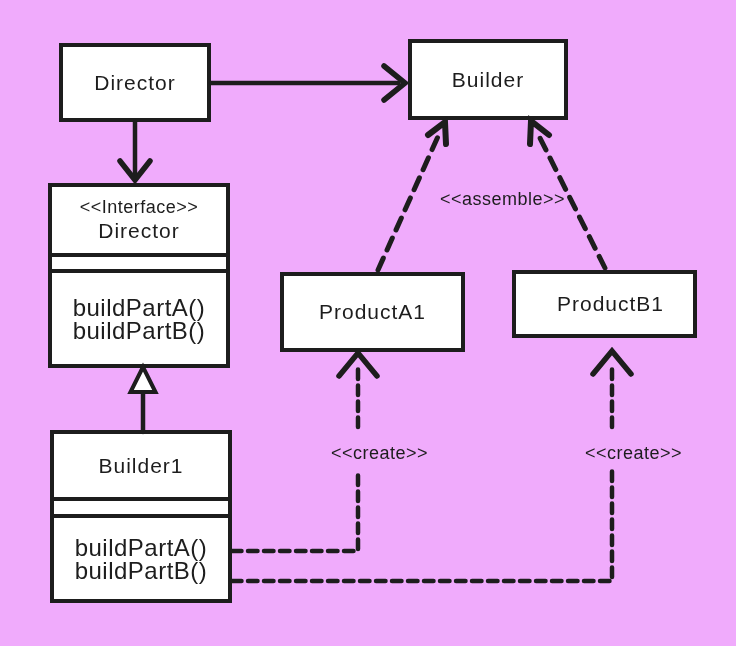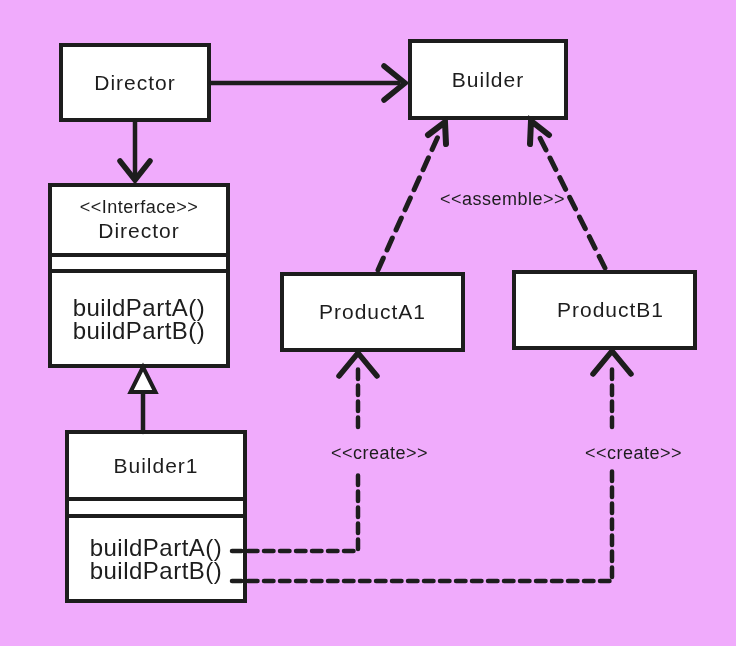--- a/index.html
+++ b/index.html
@@ -100,40 +100,40 @@
     </div>
     <div class="sep"></div>
     <div class="gap" style="height:12px;"></div>
     <div class="sep"></div>
     <div class="center-fill">
       <div class="method-line">buildPartA()</div>
       <div class="method-line">buildPartB()</div>
     </div>
   </div>
 
-  <div class="uml-box" style="left:50px; top:430px; width:182px; height:173px;margin-left:15px;">
+  <div class="uml-box" style="left:50px; top:430px; width:182px; height:173px;">
     <div class="center-fill" style="flex:0 0 63px;">
       <div class="class-name">Builder1</div>
     </div>
     <div class="sep"></div>
     <div class="gap" style="height:13px;"></div>
     <div class="sep"></div>
     <div class="center-fill">
       <div class="method-line">buildPartA()</div>
       <div class="method-line">buildPartB()</div>
     </div>
   </div>
 
   <div class="uml-box" style="left:280px; top:272px; width:185px; height:80px;">
     <div class="center-fill">
       <div class="class-name">ProductA1</div>
     </div>
   </div>
 
-  <div class="uml-box" style="left:512px; top:270px; width:185px; height:80px;padding-left:12px;">
+  <div class="uml-box" style="left:512px; top:270px; width:185px; height:68px;padding-left:12px;">
     <div class="center-fill">
       <div class="class-name">ProductB1</div>
     </div>
   </div>
 
   <div class="edge-label" style="left:405px; top:188px; width:160px;">&lt;&lt;assemble&gt;&gt;</div>
   <div class="edge-label" style="left:288px; top:442px; width:140px;">&lt;&lt;create&gt;&gt;</div>
   <div class="edge-label" style="left:542px; top:442px; width:140px;">&lt;&lt;create&gt;&gt;</div>
 
   <svg id="edges-svg" viewBox="0 0 736 646" xmlns="http://www.w3.org/2000/svg">

